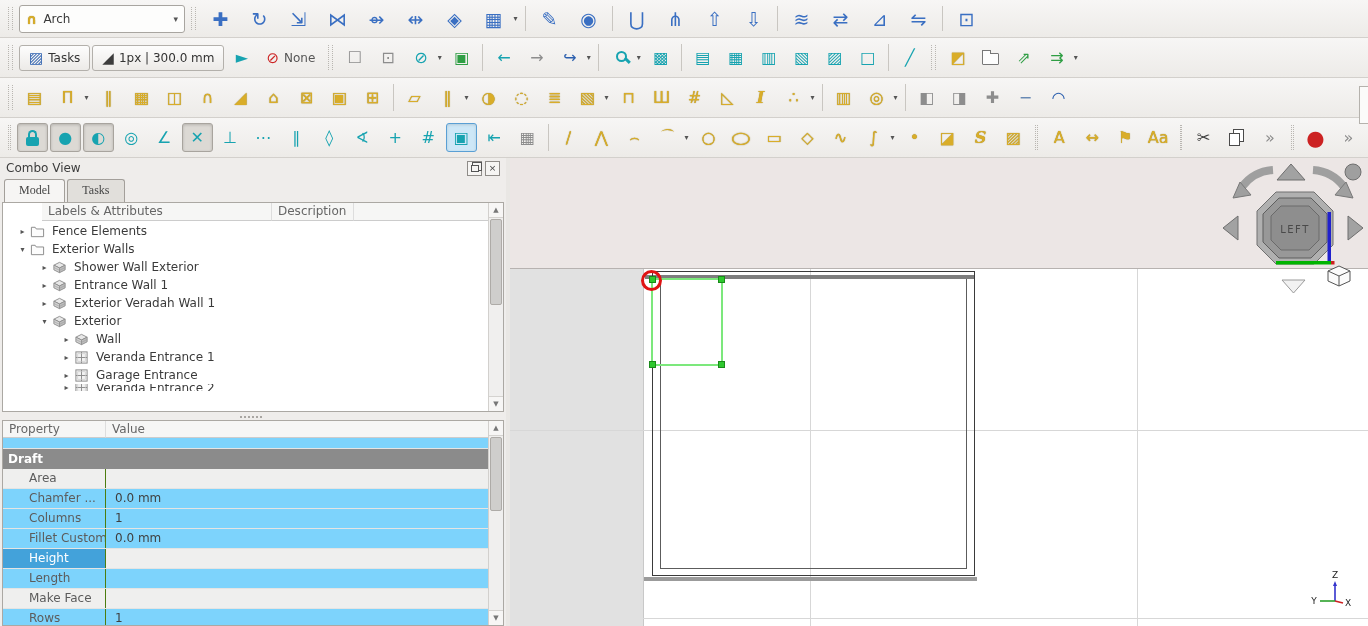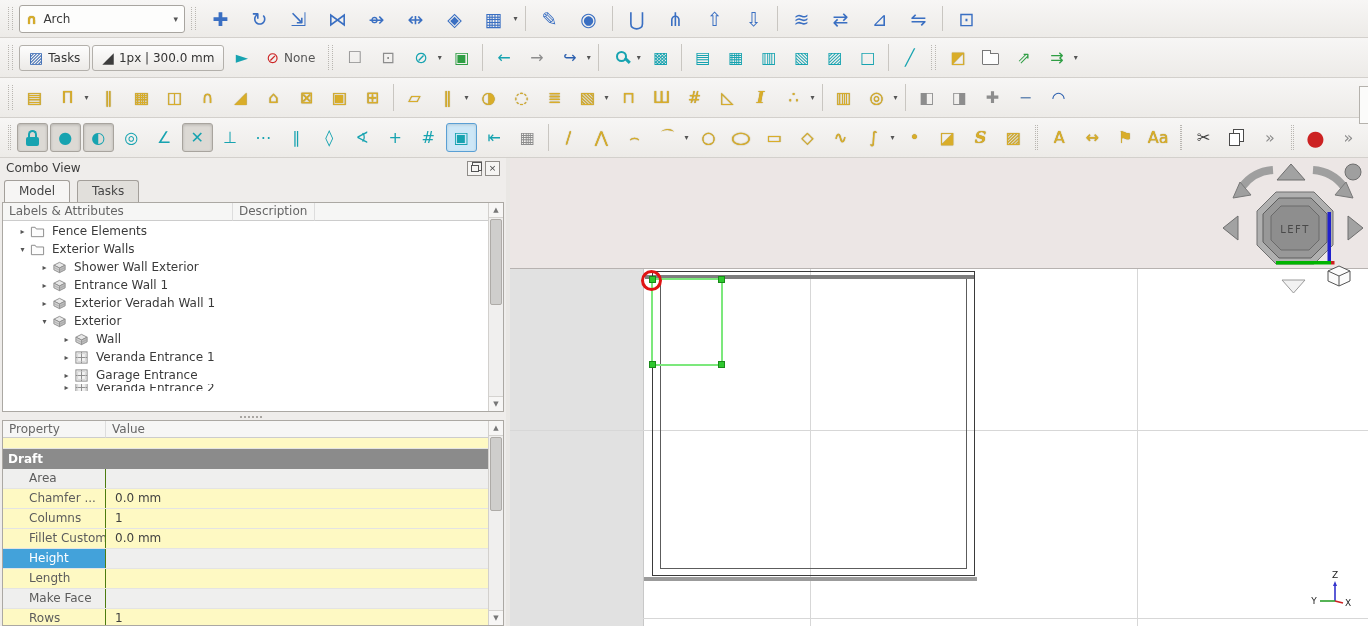--- a/index.html
+++ b/index.html
@@ -49,42 +49,42 @@
   .tb-ext{position:absolute;left:1359px;top:86px;width:10px;height:36px;background:#fbfbfa;border:1px solid #b5b2ad;}
   
   .combo{position:absolute;left:0;top:158px;width:506px;height:468px;}
   .cv-title{height:20px;display:flex;align-items:center;padding:0 6px;color:#3c3c3c;}
   .cv-title .sp{flex:1}
   .cv-ic{width:13px;height:13px;display:inline-flex;align-items:center;justify-content:center;
         border:1px solid #8f8c88;background:#f6f5f3;margin-left:3px;font-size:9px;color:#444;line-height:1}
   .rsq{width:6px;height:5px;border:1px solid #555;box-shadow:2px -2px 0 -0px #f6f5f3,2px -2px 0 1px #555}
   .cv-tabs{height:24px;display:flex;align-items:flex-end;padding-left:4px;}
   .tab{padding:3px 14px 4px;border:1px solid #a39f9a;border-bottom:none;border-radius:3px 3px 0 0;
-        background:#e1dfdb;color:#454545;margin-right:7px;}
+        background:#e1dfdb;color:#454545;margin-right:2px;font-family:Liberation Serif, serif;}
   .tab.active{background:#f6f5f4;position:relative;top:1px;padding-bottom:5px}
   .tree-panel{position:absolute;top:44px;left:2px;width:502px;height:210px;background:#fff;
         border:1px solid #aba8a3;box-sizing:border-box;overflow:hidden}
-  .tree-header{display:flex;height:18px;}
+  .tree-header{display:flex;height:18px;margin-left:39px;}
   .th{background:#f6f6f5;border-right:1px solid #ddd;border-bottom:1px solid #ccc;color:#666;
         padding:1px 6px 0;box-sizing:border-box;white-space:nowrap;overflow:hidden}
   .th.c1{width:230px}.th.c2{width:82px}.th.fill{flex:1;border-right:none}
   .tree-rows{position:absolute;top:19px;left:0;right:15px;bottom:0;overflow:hidden}
   .titem{display:flex;align-items:center;height:18px;white-space:nowrap;color:#3a3a3a;}
   .titem.clipped{height:7px;overflow:hidden}
   .tarrow{width:15px;font-size:8px;color:#555;text-align:center;flex:none}
   .ticn{width:18px;height:15px;flex:none;margin-right:4px}
   .ticn svg{width:15px;height:15px}
   .vscroll{position:absolute;right:0;top:0;bottom:0;width:15px;background:#f0efee;border-left:1px solid #d2d0cd;box-sizing:border-box}
   .vs-btn{height:14px;display:flex;align-items:center;justify-content:center;font-size:7px;color:#777;
         background:#f7f6f5;border-bottom:1px solid #d5d3d0}
   .vs-btn.bottom{position:absolute;bottom:0;left:0;right:0;border-top:1px solid #d5d3d0;border-bottom:none}
   .vs-thumb{position:absolute;left:1px;right:1px;background:#cicfcf;background:#cfcecc;border:1px solid #aeaba7;border-radius:2px}
   .hsplit{position:absolute;top:256px;left:0;width:506px;height:6px;display:flex;align-items:center;}
   .hsplit .dots{margin-left:240px;width:22px;border-top:2px dotted #a9a6a2}
-  .props-panel{position:absolute;top:262px;left:2px;width:502px;height:206px;background:#fef9c3;
+  .props-panel{position:absolute;top:262px;left:2px;width:502px;height:206px;background:#7dd3fc;
         border:1px solid #aba8a3;box-sizing:border-box;overflow:hidden}
   .props-header{display:flex;height:17px}
   .props-header .th.c1{width:103px}
   .props-header .th.c2{flex:1;border-right:none}
   .pbody{position:absolute;top:18px;left:0;right:15px;bottom:0;overflow:hidden}
   .prow{display:flex;height:20px;line-height:19px;border-bottom:1px solid #e4e4e3;box-sizing:border-box}
   .prow.clipped{height:10px;overflow:hidden}
   .pl{width:103px;flex:none;padding-left:26px;box-sizing:border-box;color:#5c5c5c;
         border-right:1px solid #4d7c0f;white-space:nowrap;overflow:hidden}
   .pv{flex:1;padding-left:9px;color:#3f3f3f;white-space:nowrap;overflow:hidden}

